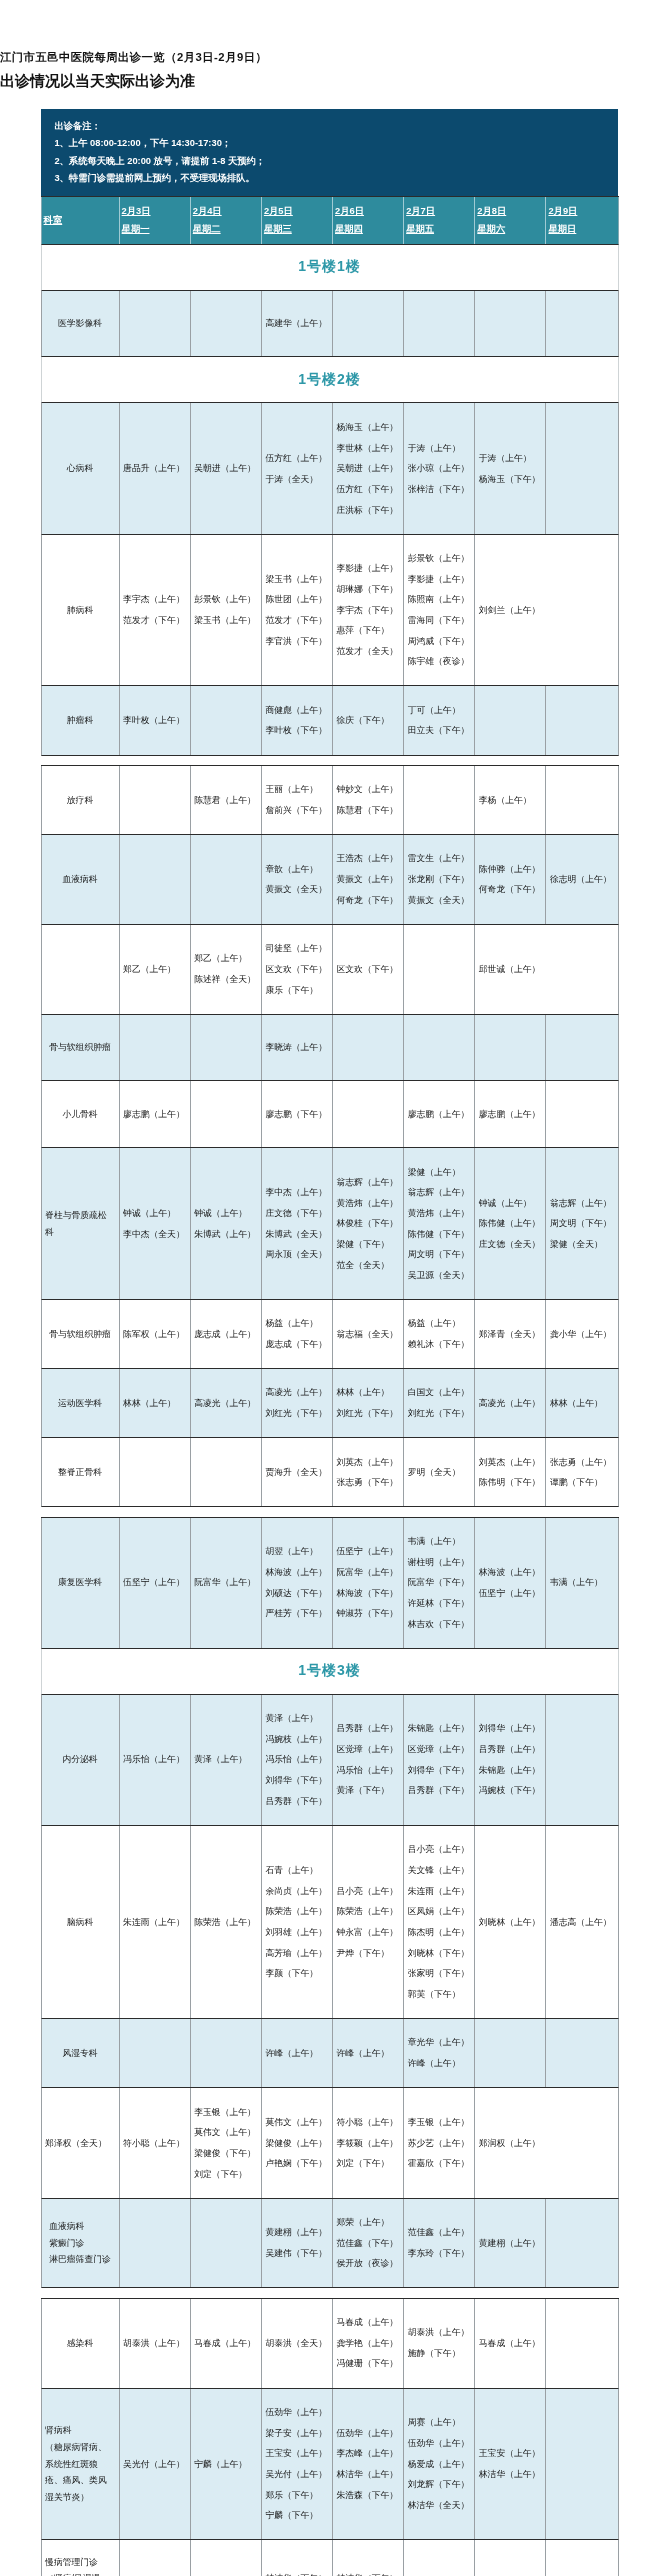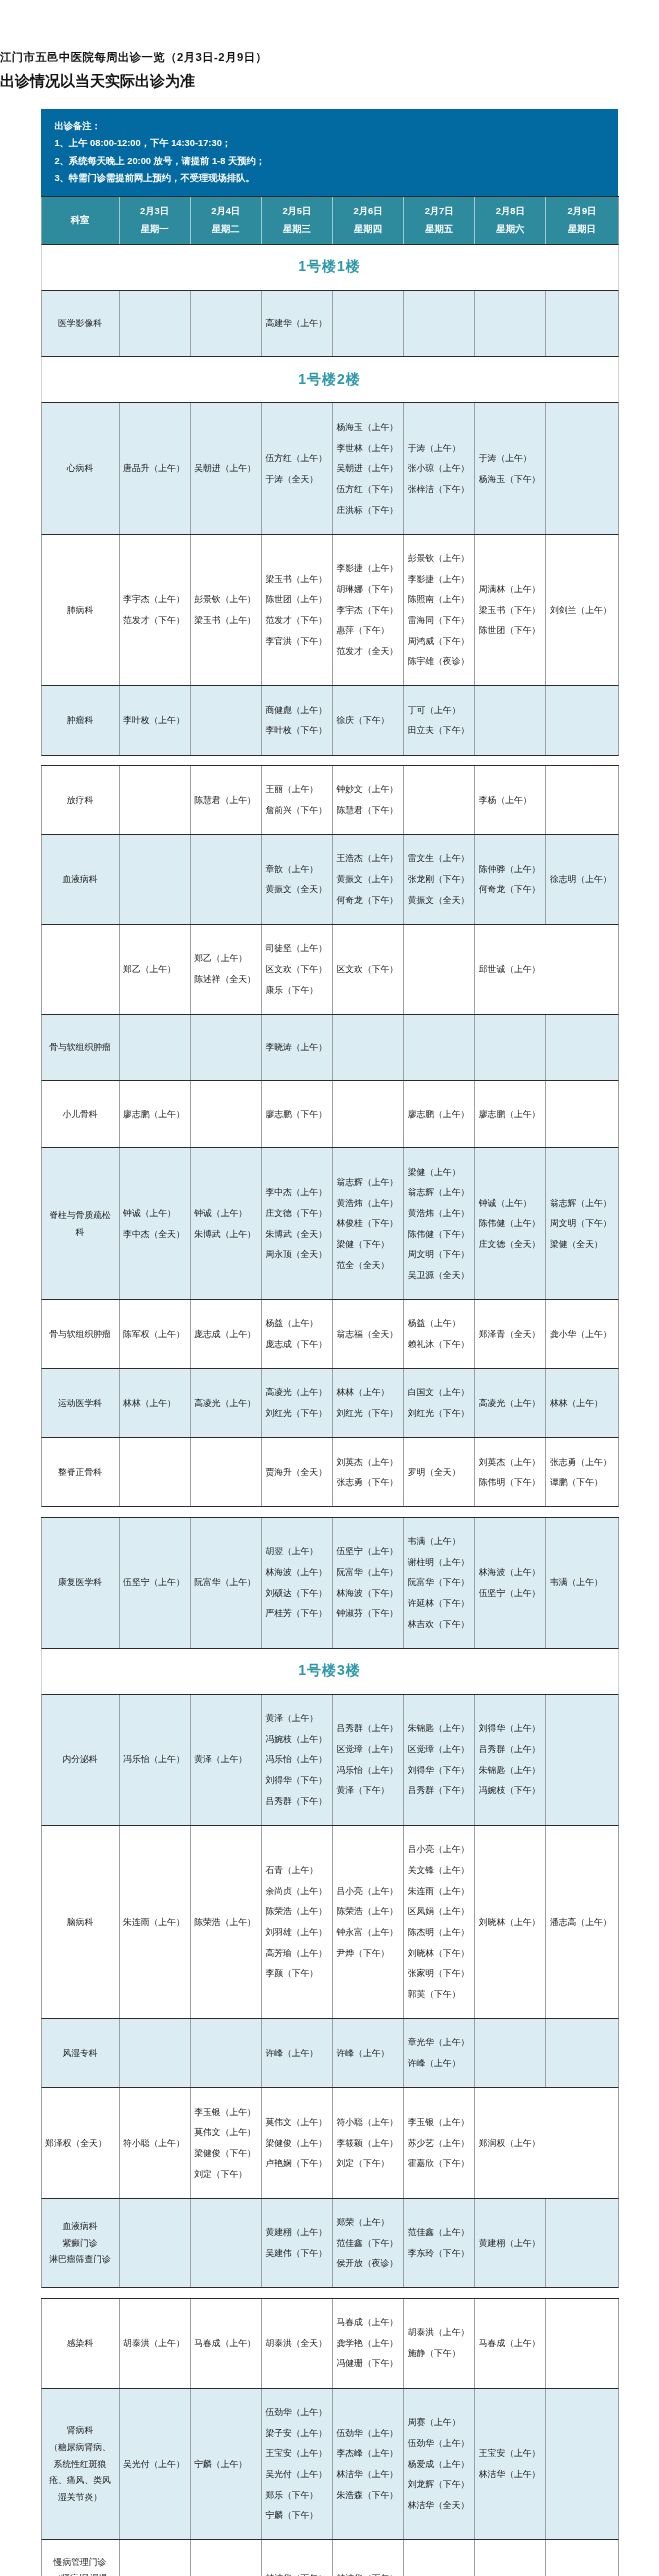--- a/index.html
+++ b/index.html
@@ -9,39 +9,40 @@
     font-family:"Liberation Sans","DejaVu Sans",sans-serif;
     color:#141414;
   }
   .page{width:659px;}
   .titleblock{padding-top:50px;}
   .title{font-size:11.3px;font-weight:bold;letter-spacing:0.5px;}
   .subtitle{font-size:15px;font-weight:bold;margin-top:7.2px;}
   .notes{
     margin:17.5px auto 0 auto;
     width:577px;
-    background:#0369a1;
+    background:#0c4a6e;
     color:#ffffff;
     padding:7.2px 0 7.2px 0;
   }
   .notes .inner{padding:2.1px 13.4px;font-size:9.3px;font-weight:bold;line-height:1.75;}
   .notes .nt{margin-bottom:1px;}
   .tablewrap{width:578px;margin:0 auto;border-top:1px solid #2b2b2b;}
   .hdr{
     display:grid;
     grid-template-columns:78px repeat(7,1fr);
     background:#2E8B9D;color:#ffffff;
     border-left:0.5px solid #85a9b2;border-right:0.5px solid #85a9b2;
     border-bottom:1px solid #2b2b2b;
   }
   .hdr .hcell{
-    padding:5.2px 2.1px;text-align:center;font-size:9.3px;font-weight:bold;
+    padding:5.2px 2.1px;font-size:9.3px;font-weight:bold;
     display:flex;flex-direction:column;justify-content:center;gap:4.1px;
     border-right:0.5px solid rgba(255,255,255,.55);
     min-height:36px;
+    text-decoration:underline;
   }
   .hdr .hcell:last-child{border-right:none;}
   .band{
     min-height:45px;display:flex;align-items:center;justify-content:center;
     background:#ffffff;color:#2E98A8;font-size:14px;font-weight:bold;
     border-bottom:1px solid #2b2b2b;
     border-left:0.5px solid #cfd4d6;border-right:0.5px solid #cfd4d6;
     letter-spacing:1px;
   }
   .gap{
@@ -62,21 +63,21 @@
     font-size:8.8px;
     line-height:2.35;
     white-space:pre-line;
     display:flex;align-items:center;justify-content:flex-start;
     text-align:left;
     min-height:39px;
     word-break:break-all;
   }
   .cell:last-child{border-right:none;}
   .cell.dept{
-    justify-content:center;text-align:center;line-height:1.9;
+    justify-content:center;line-height:1.9;
     font-size:8.8px;
   }
 </style>
 </head>
 <body>
 
 <div class="page">
 
   <div class="titleblock">
     <div class="title">江门市五邑中医院每周出诊一览（2月3日-2月9日）</div>
@@ -171,23 +172,20 @@
 胡琳娜（下午）
 李宇杰（下午）
 惠萍（下午）
 范发才（全天）</div>
           <div class="cell">彭景钦（上午）
 李影捷（上午）
 陈照南（上午）
 雷海同（下午）
 周鸿威（下午）
 陈宇雄（夜诊）</div>
-          <div class="cell">周满林（上午）
-梁玉书（下午）
-陈世团（下午）</div>
           <div class="cell">刘剑兰（上午）</div>
         </div>
         <div class="row tint">
           <div class="cell dept">肿瘤科</div>
           <div class="cell">李叶枚（上午）</div>
           <div class="cell"></div>
           <div class="cell">商健彪（上午）
 李叶枚（下午）</div>
           <div class="cell">徐庆（下午）</div>
           <div class="cell">丁可（上午）

